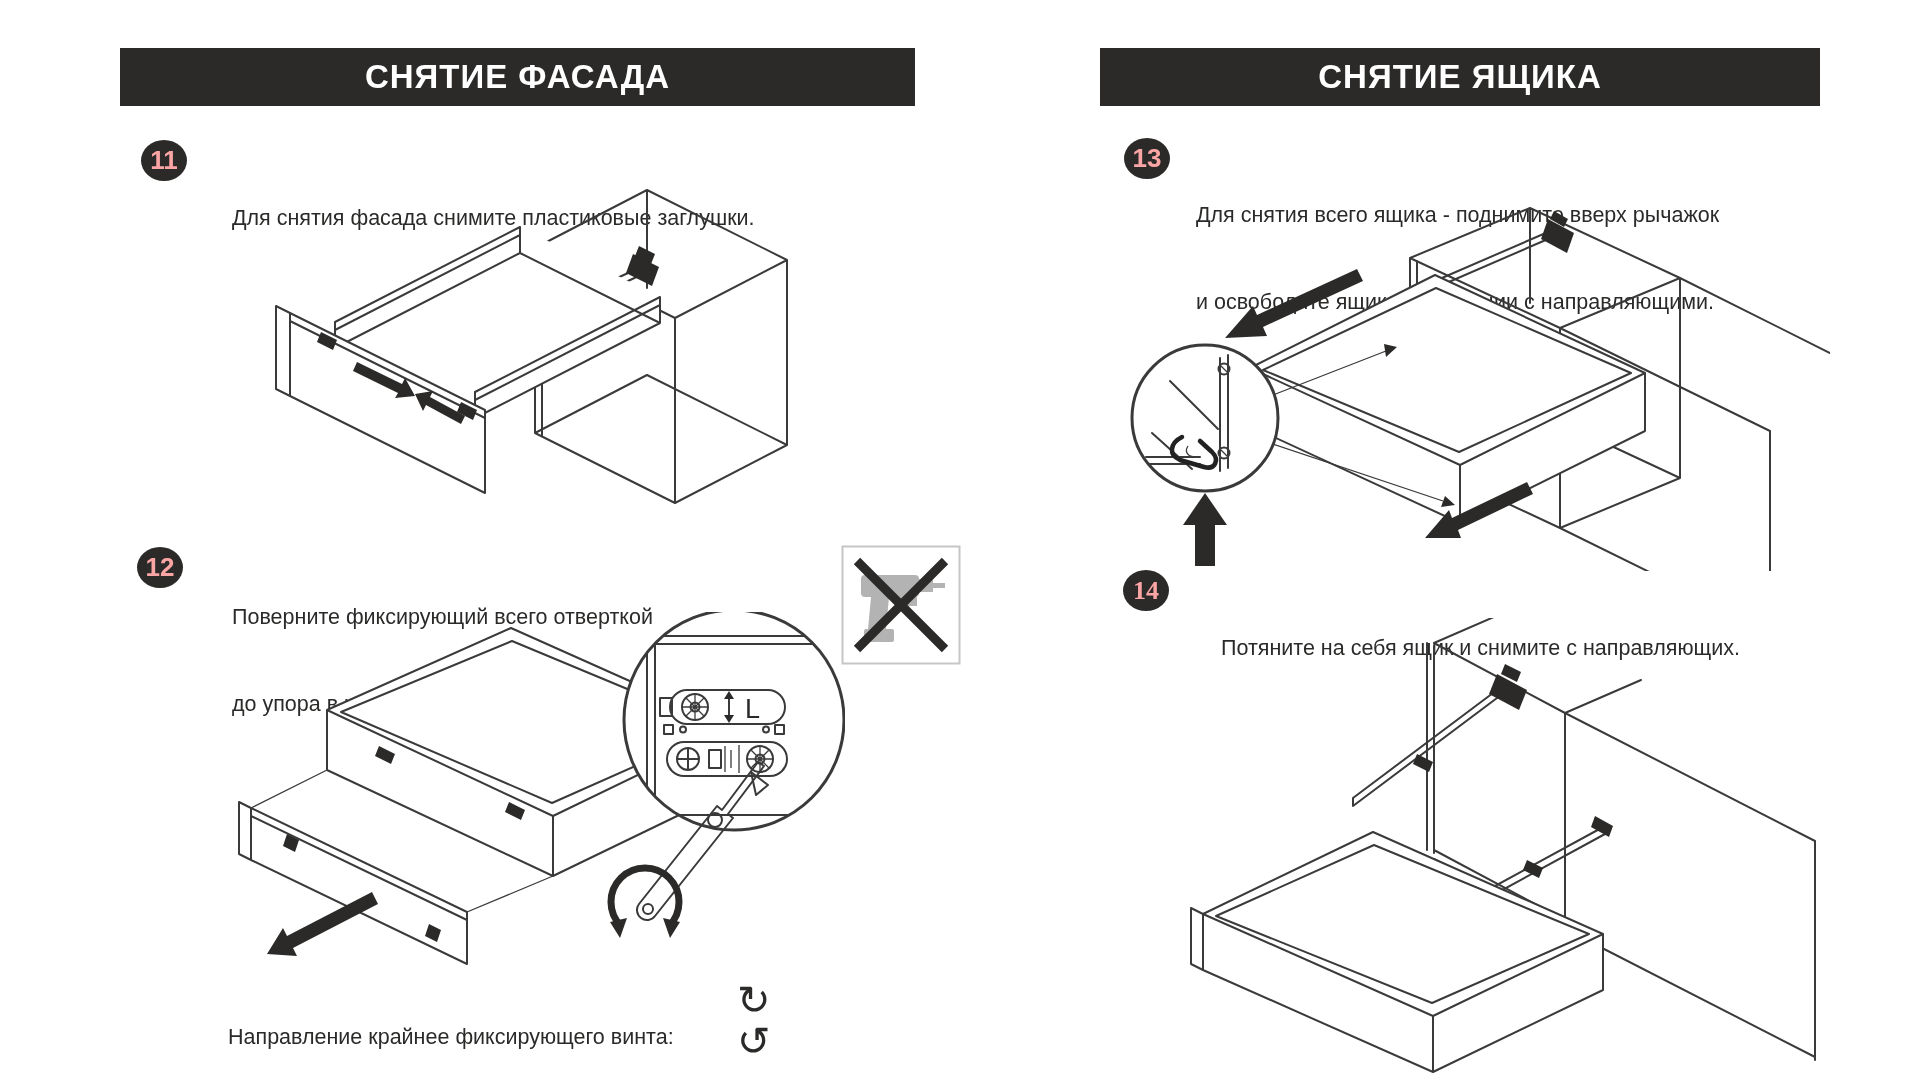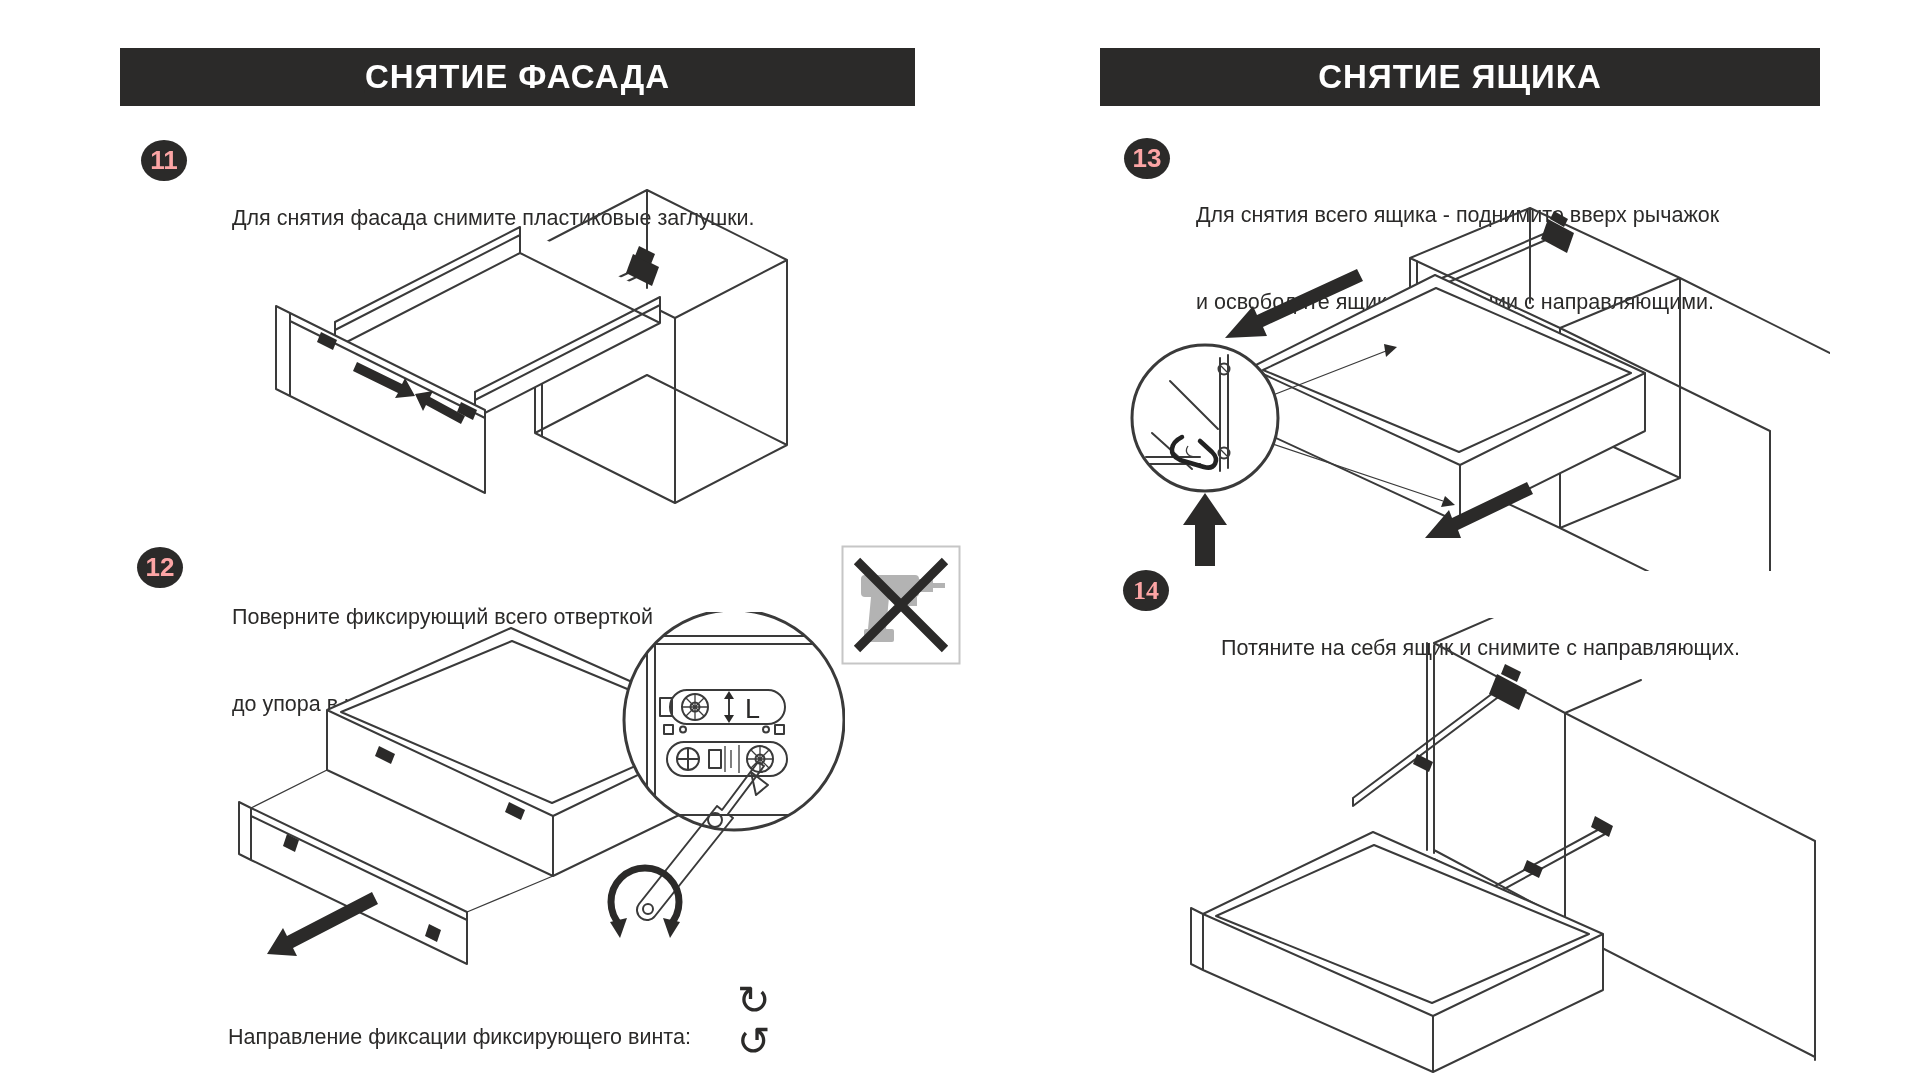--- a/index.html
+++ b/index.html
@@ -132,21 +132,21 @@
       <circle class="ln" cx="433" cy="297" r="5"></circle>
       <path class="ln" d="M536,160 L553,173 L541,183 Z" fill="#ffffff"></path>
     </g>
 
     <path d="M406,314 A34,34 0 1 1 454,314" stroke="#2b2a29" stroke-width="7" fill="none"></path>
     <polygon class="blk" points="395,310 412,306 405,326"></polygon>
     <polygon class="blk" points="465,310 448,306 455,326"></polygon>
   </svg>
 
   <div class="note" style="left:228px;top:969px;">
-    <span style="display:block">Направление фиксации фиксирующего винта:</span>
+    <span style="display:block">Направление крайнее фиксирующего винта:</span>
     
     
   </div>
   <div class="roticon" style="left:737px;top:980px;">↻</div>
   <div class="roticon" style="left:737px;top:1021px;">↺</div>
 
   <div class="bar" style="left:1100px;top:48px;width:720px;">
     <span>СНЯТИЕ ЯЩИКА</span>
   </div>
 

